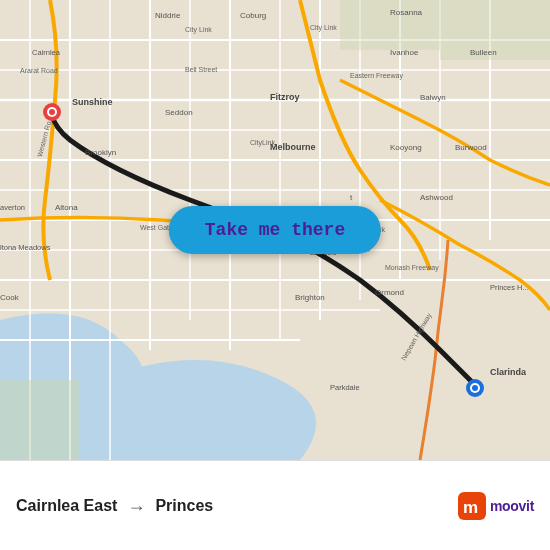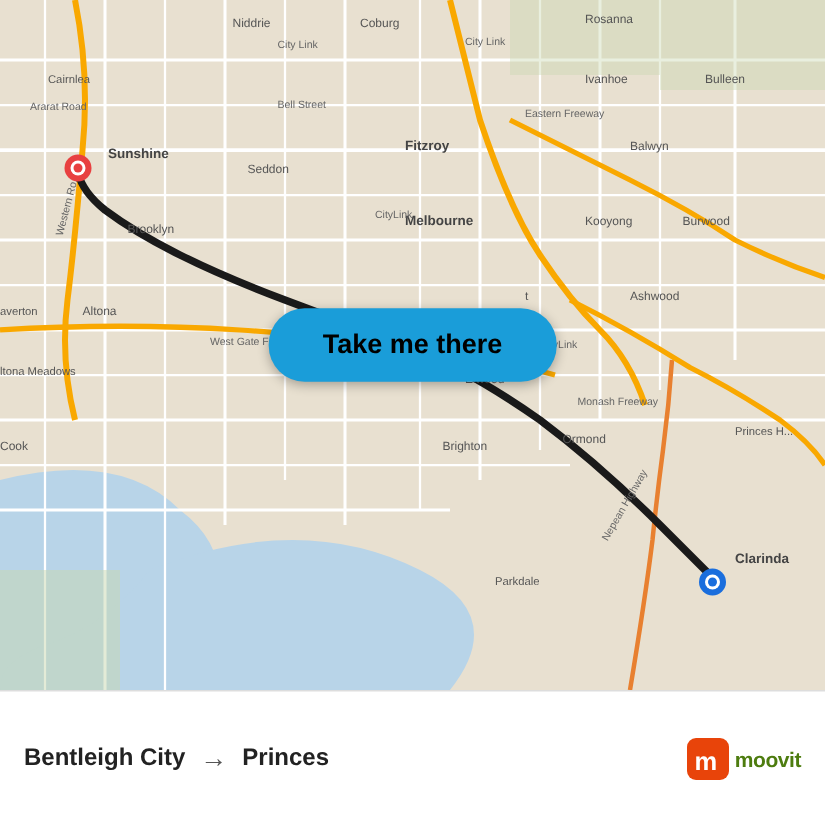--- a/index.html
+++ b/index.html
@@ -33,30 +33,31 @@
       width: 100%; height: 100%;
     }
 
     
     #take-me-there-btn {
       position: absolute;
       top: 50%;
       left: 50%;
       transform: translate(-50%, -50%);
       background: #1a9dd9;
-      color: #000000;
+      color: #4c1d95;
       border: none;
       border-radius: 24px;
       padding: 14px 36px;
       font-size: 18px;
       font-weight: 600;
       cursor: pointer;
       white-space: nowrap;
       box-shadow: 0 2px 8px rgba(0,0,0,0.3);
       z-index: 10;
+      font-family: Liberation Mono, monospace;
     }
 
     
     #attribution {
       position: absolute;
       bottom: 4px;
       left: 0;
       background: rgba(255,255,255,0.75);
       font-size: 9px;
       color: #333;
@@ -95,21 +96,21 @@
 
     #moovit-logo {
       display: flex;
       align-items: center;
       gap: 4px;
     }
 
     .moovit-text {
       font-size: 14px;
       font-weight: 700;
-      color: #4d7c0f;
+      color: #4c1d95;
       letter-spacing: -0.3px;
     }
   </style>
 </head>
 <body>
 
 <div id="app">
   <div id="map-container">
 
     <svg id="map-svg" viewBox="0 0 550 460" xmlns="http://www.w3.org/2000/svg">
@@ -209,21 +210,21 @@
       <circle cx="475" cy="388" r="5" fill="white"></circle>
       <circle cx="475" cy="388" r="3" fill="#1a6edd"></circle>
     </svg>
 
     <button id="take-me-there-btn">Take me there</button>
 
   </div>
 
   <div id="bottom-bar">
     <div id="route-info">
-      <span class="route-label">Bentleigh City</span>
+      <span class="route-label">Cairnlea East</span>
       <span class="route-arrow">→</span>
       <span class="route-label">Princes</span>
     </div>
     <div id="moovit-logo">
 
       <svg width="28" height="28" viewBox="0 0 28 28">
         <rect width="28" height="28" rx="6" fill="#e8440a"></rect>
         <text x="5" y="21" font-size="17" font-weight="bold" fill="white" font-family="Arial">m</text>
       </svg>
       <span class="moovit-text">moovit</span>

